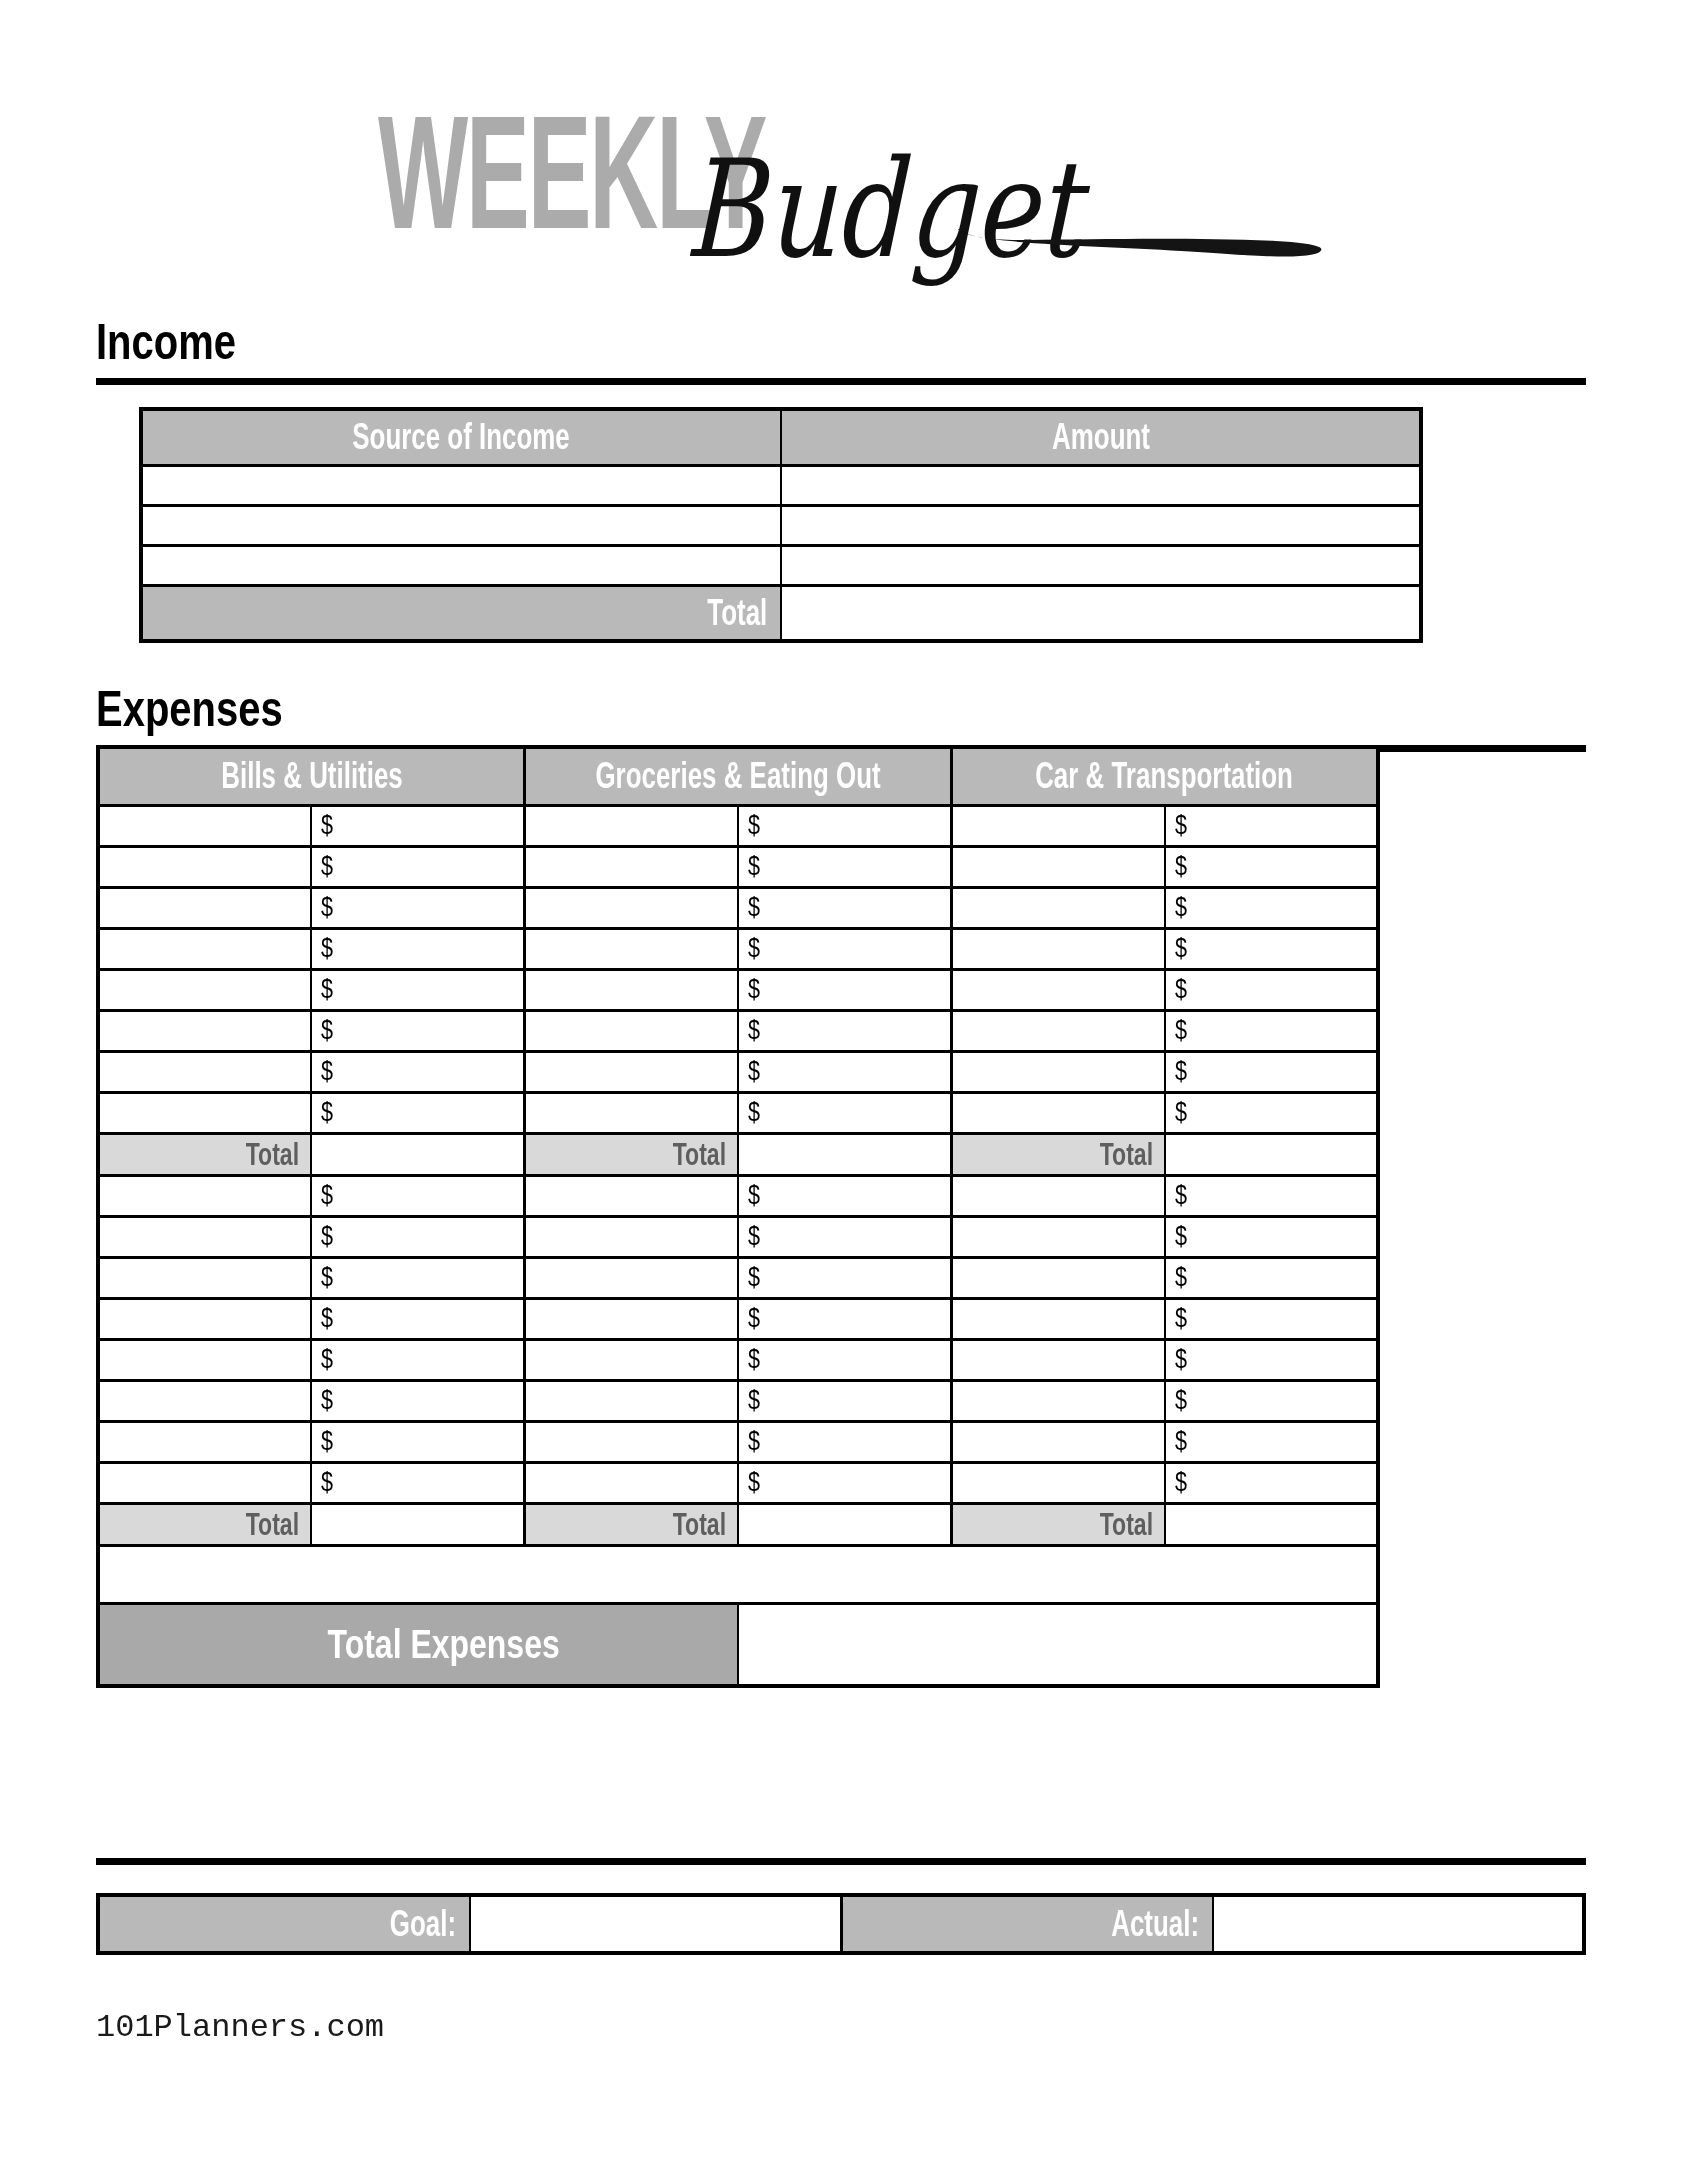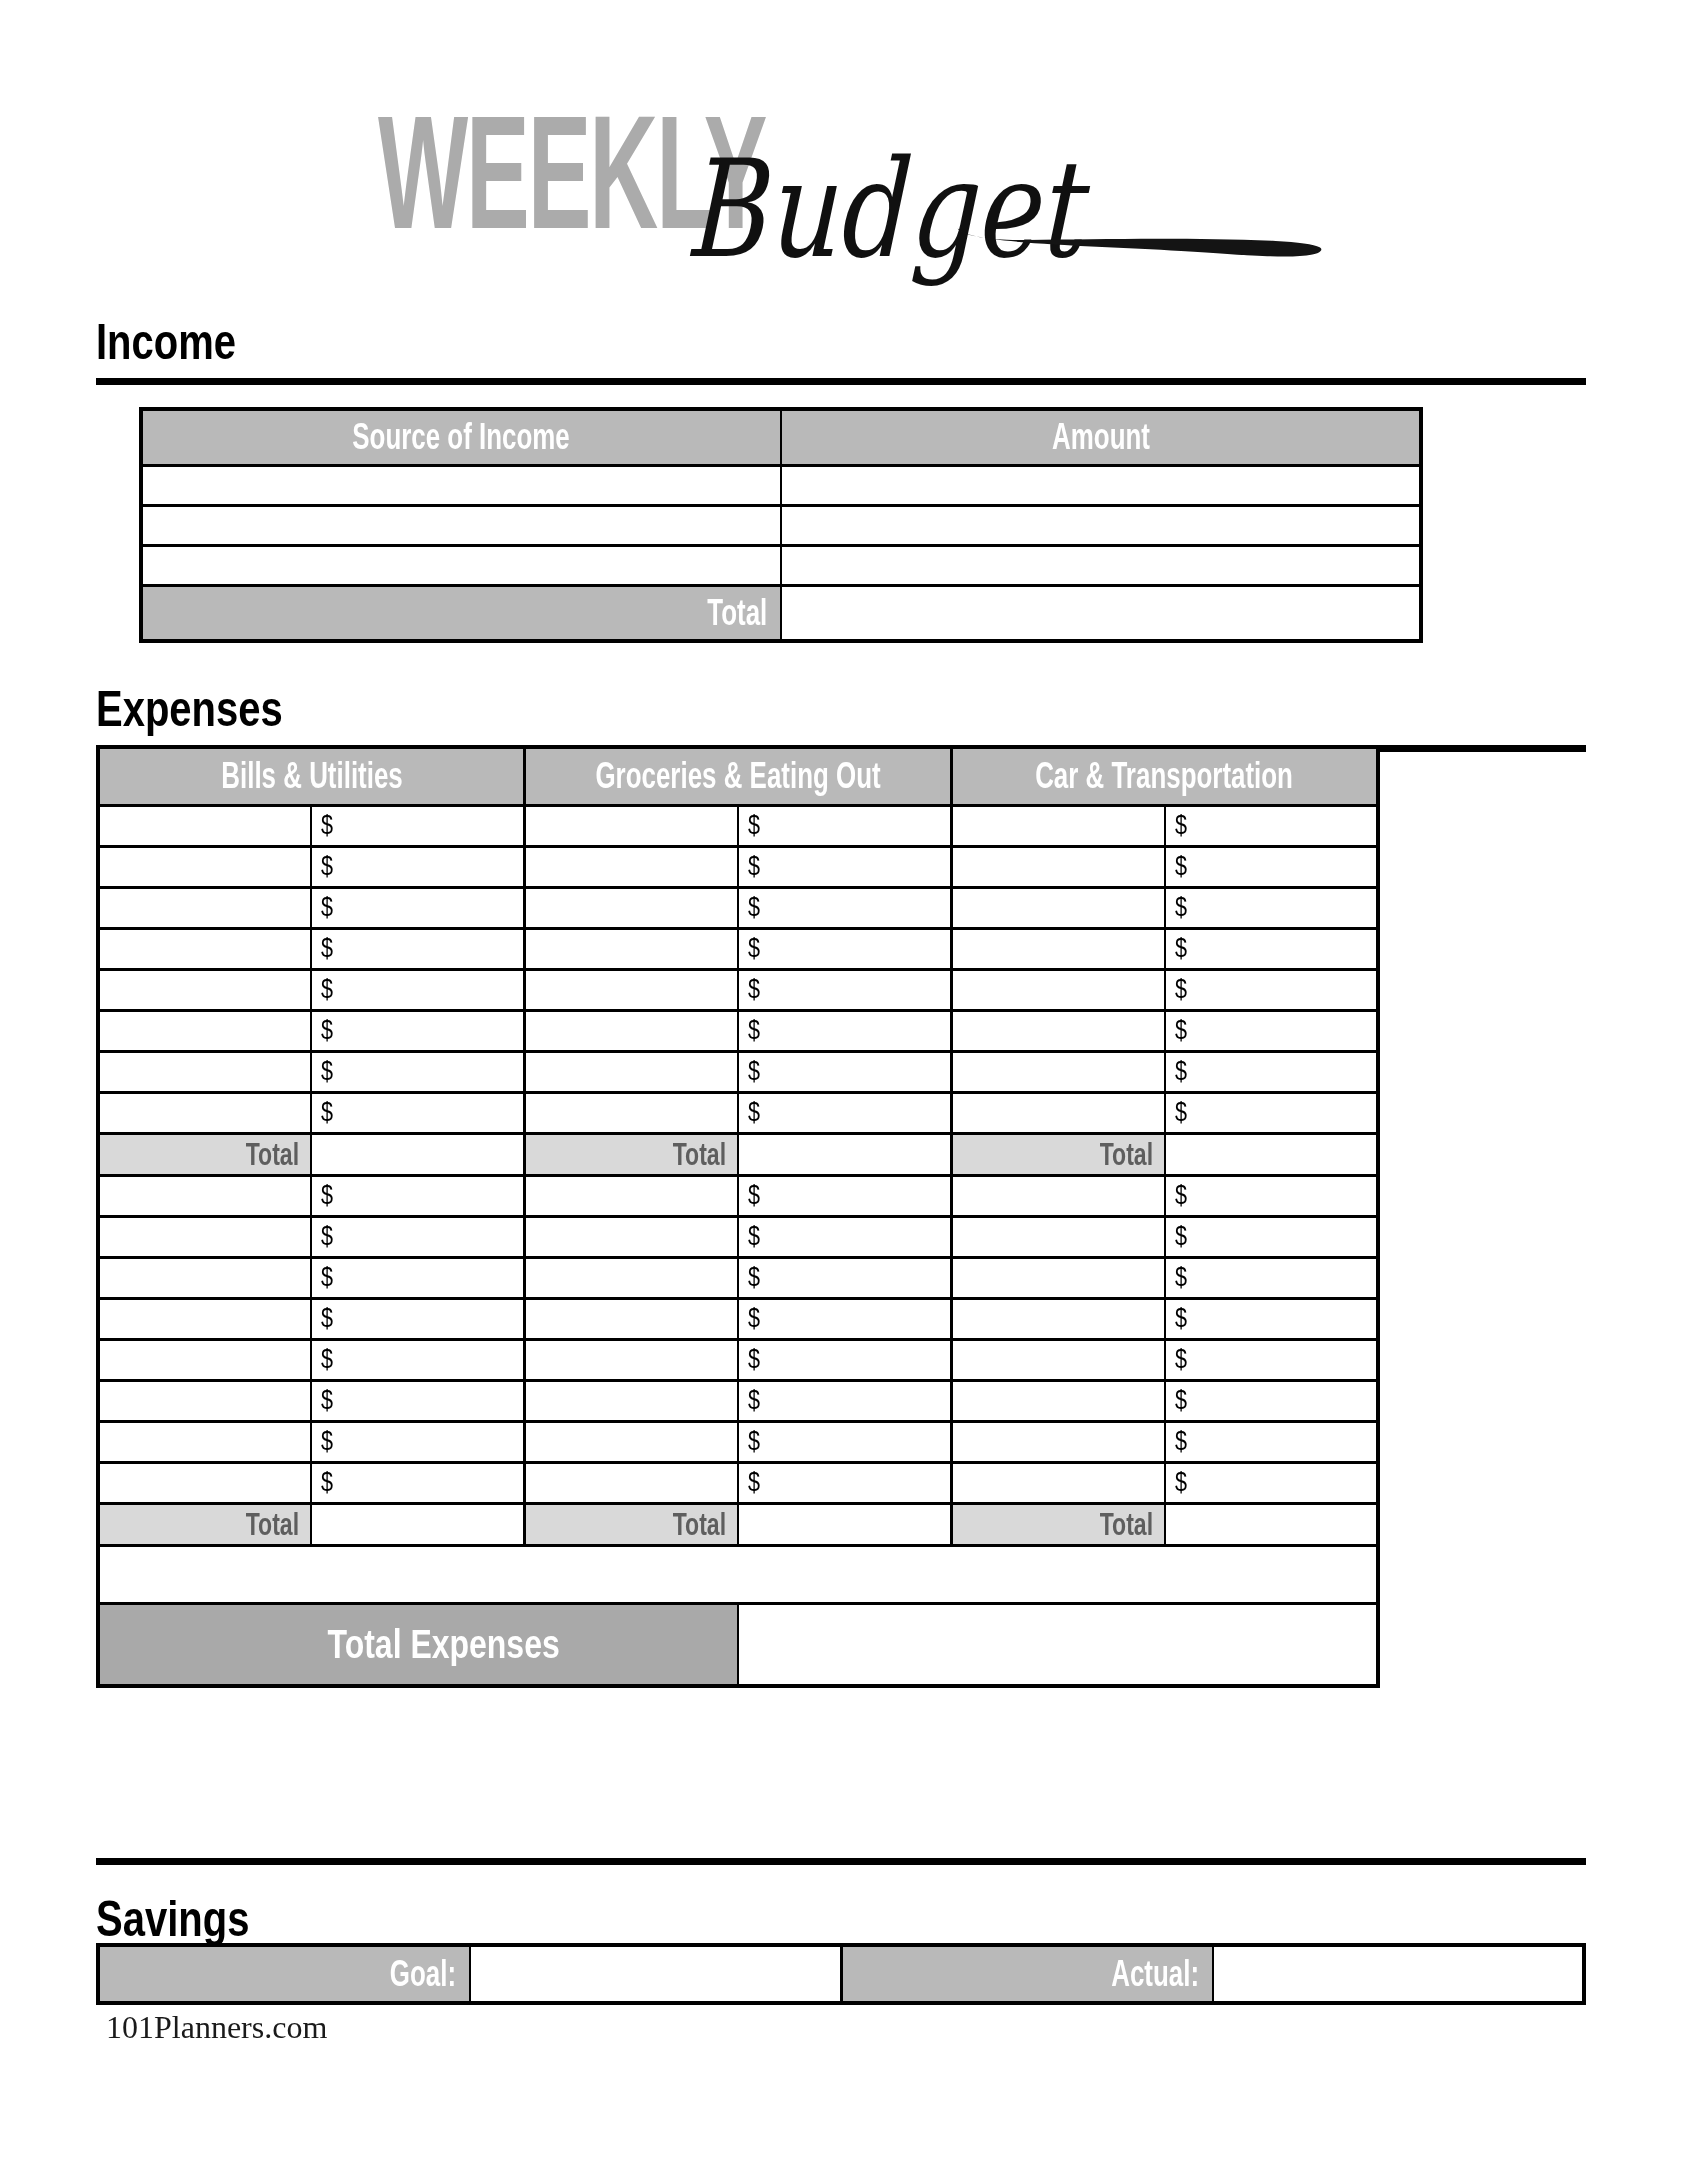--- a/index.html
+++ b/index.html
@@ -103,22 +103,21 @@
   }
   .texp-value { background: #fff; }
 
   
   #savings-table { width: 1490px; }
   #savings-table td { height: 58px; }
 
   
   #footer-text {
     font-size: 32px; color: #1a1a1a; letter-spacing: 0;
-    font-family: Liberation Serif, serif;
-    margin-left: 10px;
+    font-family: Liberation Mono, monospace;
   }
 </style>
 </head>
 <body>
 
 <div class="page">
 
   <div class="abs" id="title-weekly">WEEKLY</div>
   <div class="abs" id="title-budget">Budget</div>
   <svg class="abs" id="title-flourish" width="369" height="54" viewBox="0 0 410 60">
@@ -347,21 +346,21 @@
         <td colspan="3" class="texp-value"></td>
       </tr>
     </tfoot>
   </table>
 
   <div class="abs section-title" style="left:96px; top:1894px;">
     <span class="cx cx-l">Savings</span>
   </div>
   <div class="abs rule" style="left:96px; top:1858px;"></div>
 
-  <table class="abs" id="savings-table" style="left:96px; top:1943px;">
+  <table class="abs" id="savings-table" style="left:96px; top:1893px;">
     <colgroup>
         <col style="width:25%">
         <col style="width:25%">
         <col style="width:25%">
         <col style="width:25%">
       </colgroup>
     <tbody>
       <tr>
         <td class="label-cell">
           <span class="cx cx-r">Goal:</span>

